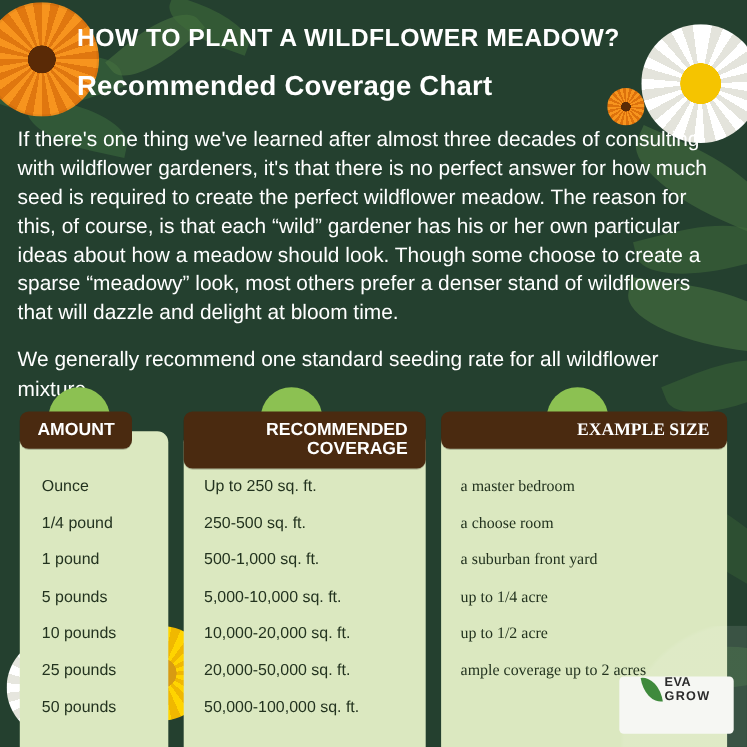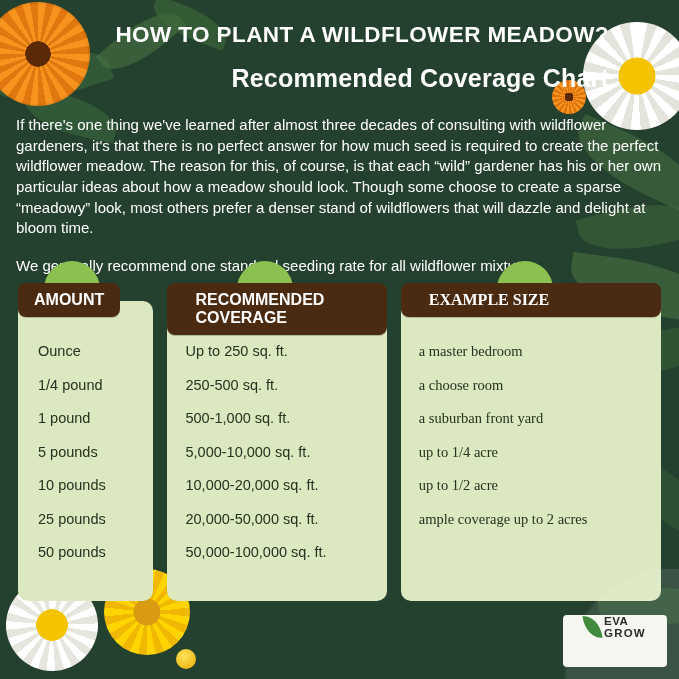--- a/index.html
+++ b/index.html
@@ -86,21 +86,21 @@
     border-radius: 50%;
     background: radial-gradient(circle at 40% 35%, #ffe45c, #e8a900);
   }
   .bud.b1 { bottom: 96px; left: 86px; }
   .bud.b2 { bottom: 10px; left: 176px; width:20px;height:20px; }
 
   
   .header {
     position: relative;
     padding: 22px 70px 4px 70px;
-    text-align: right;
+    text-align: left;
   }
   .title {
     color: #ffffff;
     font-size: 22.5px;
     font-weight: bold;
     letter-spacing: .4px;
     margin: 0;
     line-height: 1.15;
   }
   .subtitle {
@@ -109,21 +109,21 @@
     font-weight: bold;
     margin: 16px 0 0 0;
     letter-spacing: .2px;
   }
 
   
   .body-copy {
     position: relative;
     margin: 18px 16px 0 16px;
     color: #ffffff;
-    font-size: 15px;
+    font-size: 19px;
     line-height: 1.38;
   }
   .body-copy p { margin: 0; }
   .body-copy p + p { margin-top: 17px; }
 
   
   .table-wrap {
     position: relative;
     display: flex;
     gap: 14px;
@@ -151,21 +151,21 @@
     font-size: 16px;
     border-radius: 8px;
     padding: 8px 16px;
     line-height: 1.12;
     text-align: center;
     white-space: pre-line;
     z-index: 3;
     box-shadow: 0 1px 0 rgba(0,0,0,.2);
   }
   .tab.wide { left: 0; right: 0; text-align: center; }
-  .tab.center-text { text-align: left; padding-left: 28px; }
+  .tab.center-text { text-align: right; padding-left: 28px; }
   .arc {
     position: absolute;
     top: -40px;
     width: 56px;
     height: 28px;
     background: #8cc152;
     border-radius: 56px 56px 0 0;
     z-index: 1;
   }
   .col.amount .arc { left: 26px; }

